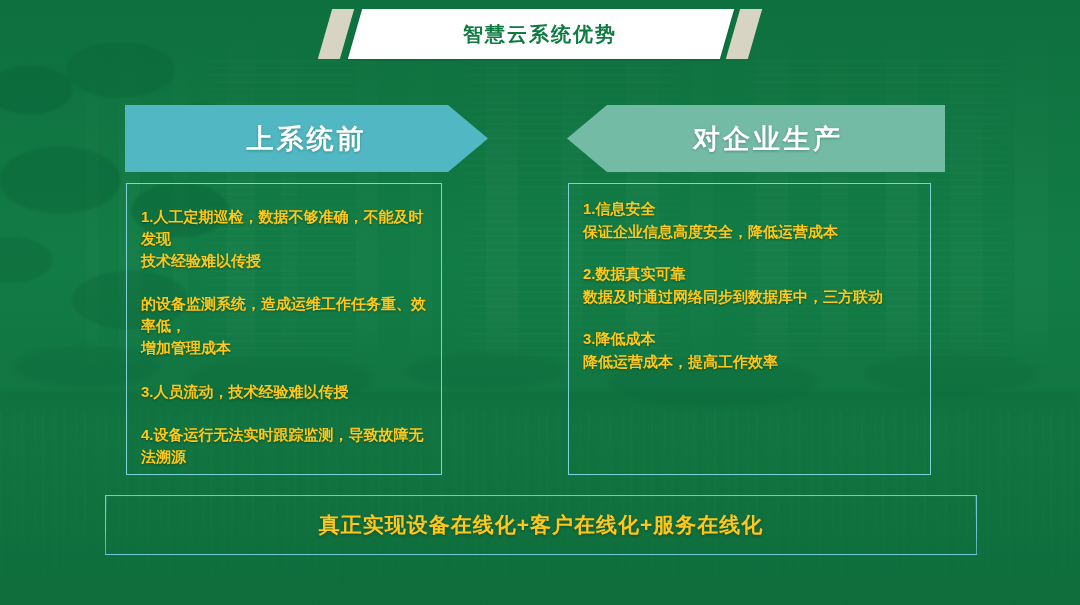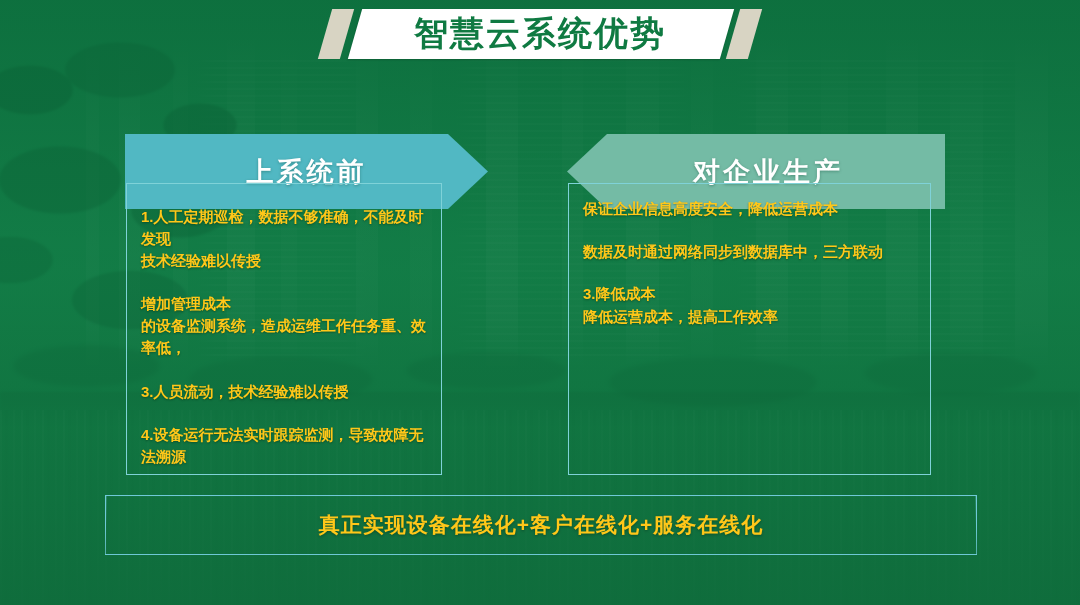--- a/index.html
+++ b/index.html
@@ -111,28 +111,28 @@
   }
   .tb-bar-left{left:0;}
   .tb-bar-right{right:0;}
   .tb-plate{
     position:absolute;left:30px;top:0;width:372px;height:50px;
     background:#ffffff;transform:skewX(-16deg);
     box-shadow:0 1px 2px rgba(0,0,0,.18);
   }
   .tb-text{
     position:absolute;inset:0;display:flex;align-items:center;justify-content:center;
-    font-size:34px;font-weight:700;color:#0f7a42;letter-spacing:2px;
+    font-size:20px;font-weight:700;color:#0f7a42;letter-spacing:2px;
     text-shadow:0 1px 0 rgba(255,255,255,.6);
   }
 
   
   .chev{
-    position:absolute;top:105px;height:75px;
-    display:flex;align-items:center;justify-content:center;margin-top:29px;
+    position:absolute;top:105px;height:67px;
+    display:flex;align-items:center;justify-content:center;
   }
   .chev-left{
     left:125px;width:363px;background:#51b8c3;
     clip-path:polygon(0 0, calc(100% - 40px) 0, 100% 50%, calc(100% - 40px) 100%, 0 100%);
   }
   .chev-right{
     left:567px;width:378px;background:#74bba5;
     clip-path:polygon(40px 0, 100% 0, 100% 100%, 40px 100%, 0 50%);
   }
   .chev-label{
@@ -203,38 +203,40 @@
     <span class="chev-label">对企业生产</span>
   </div>
 
   <div class="panel panel-left">
     <div class="panel-inner" id="before-list">
         <div class="item">
           <div class="item-line">1.人工定期巡检，数据不够准确，不能及时发现</div>
           <div class="item-line">技术经验难以传授</div>
         </div>
         <div class="item">
+          <div class="item-line">的设备监测系统，造成运维工作任务重、效率低，</div>
           <div class="item-line">增加管理成本</div>
-          <div class="item-line">的设备监测系统，造成运维工作任务重、效率低，</div>
         </div>
         <div class="item">
           <div class="item-line">3.人员流动，技术经验难以传授</div>
         </div>
         <div class="item">
           <div class="item-line">4.设备运行无法实时跟踪监测，导致故障无法溯源</div>
         </div>
       </div>
   </div>
 
   <div class="panel panel-right">
     <div class="panel-inner" id="after-list">
         <div class="item">
+          <div class="item-line">1.信息安全</div>
           <div class="item-line">保证企业信息高度安全，降低运营成本</div>
         </div>
         <div class="item">
+          <div class="item-line">2.数据真实可靠</div>
           <div class="item-line">数据及时通过网络同步到数据库中，三方联动</div>
         </div>
         <div class="item">
           <div class="item-line">3.降低成本</div>
           <div class="item-line">降低运营成本，提高工作效率</div>
         </div>
       </div>
   </div>
 
   <div class="bottom-bar">

